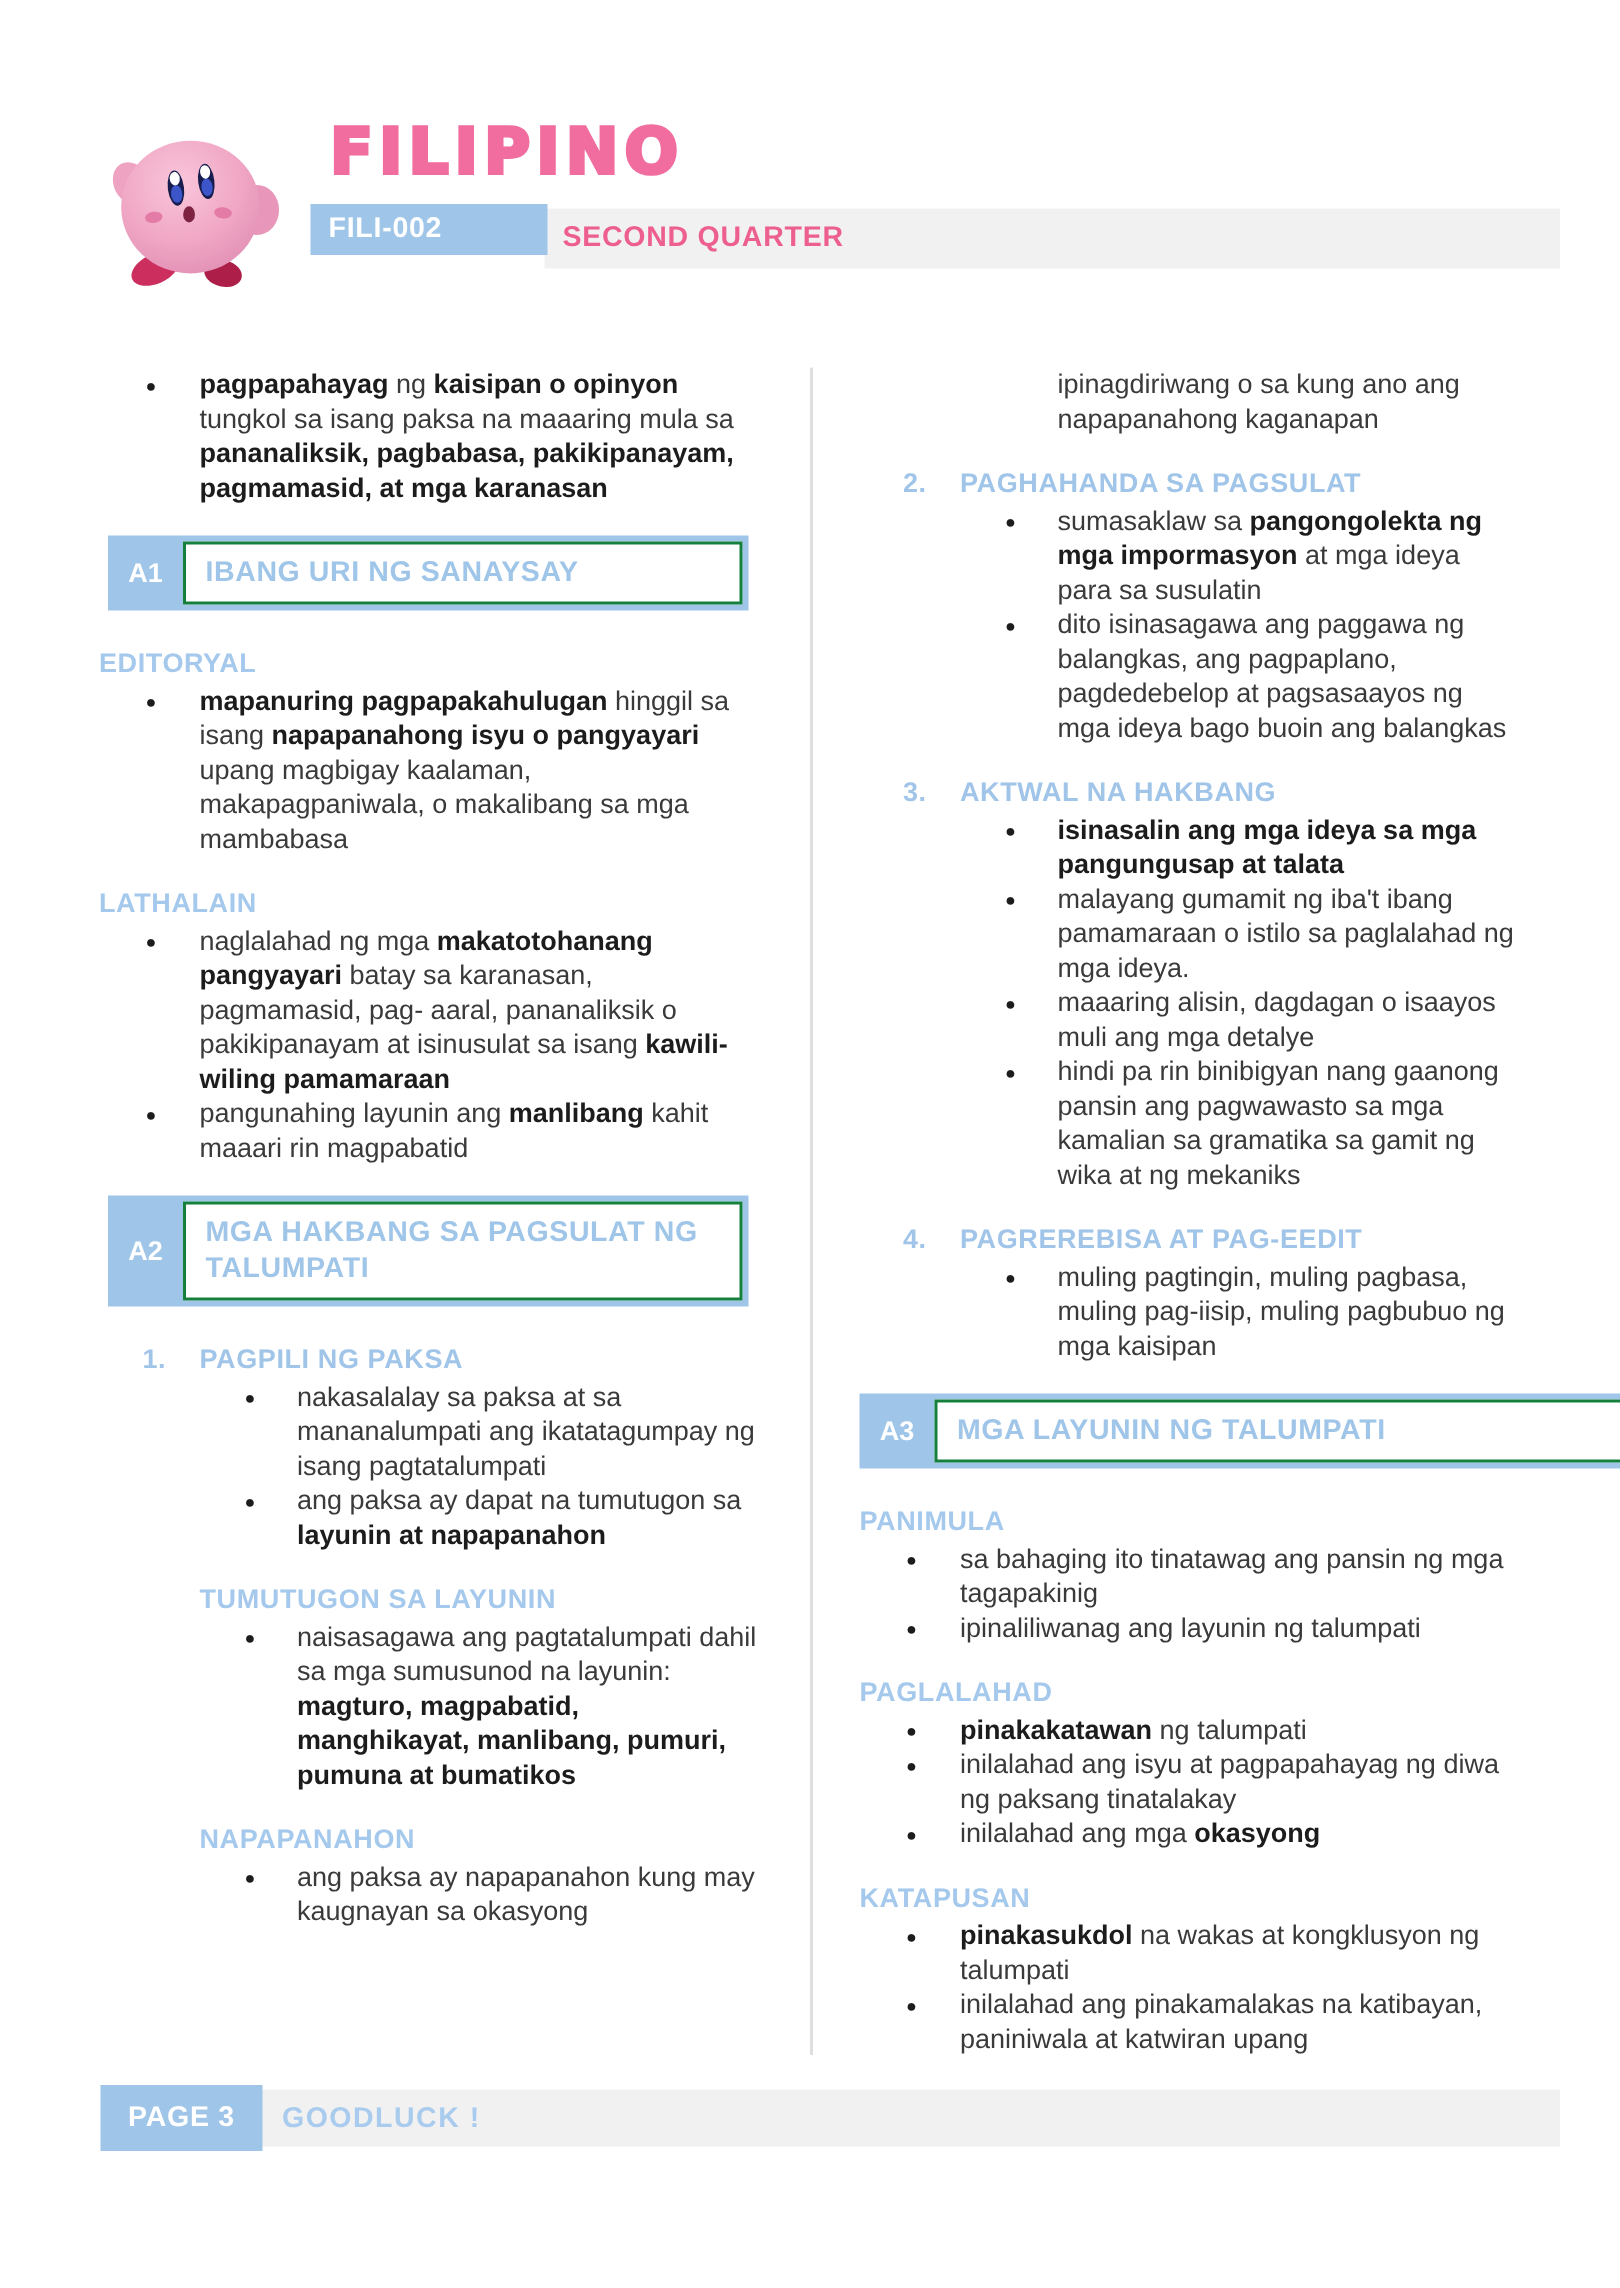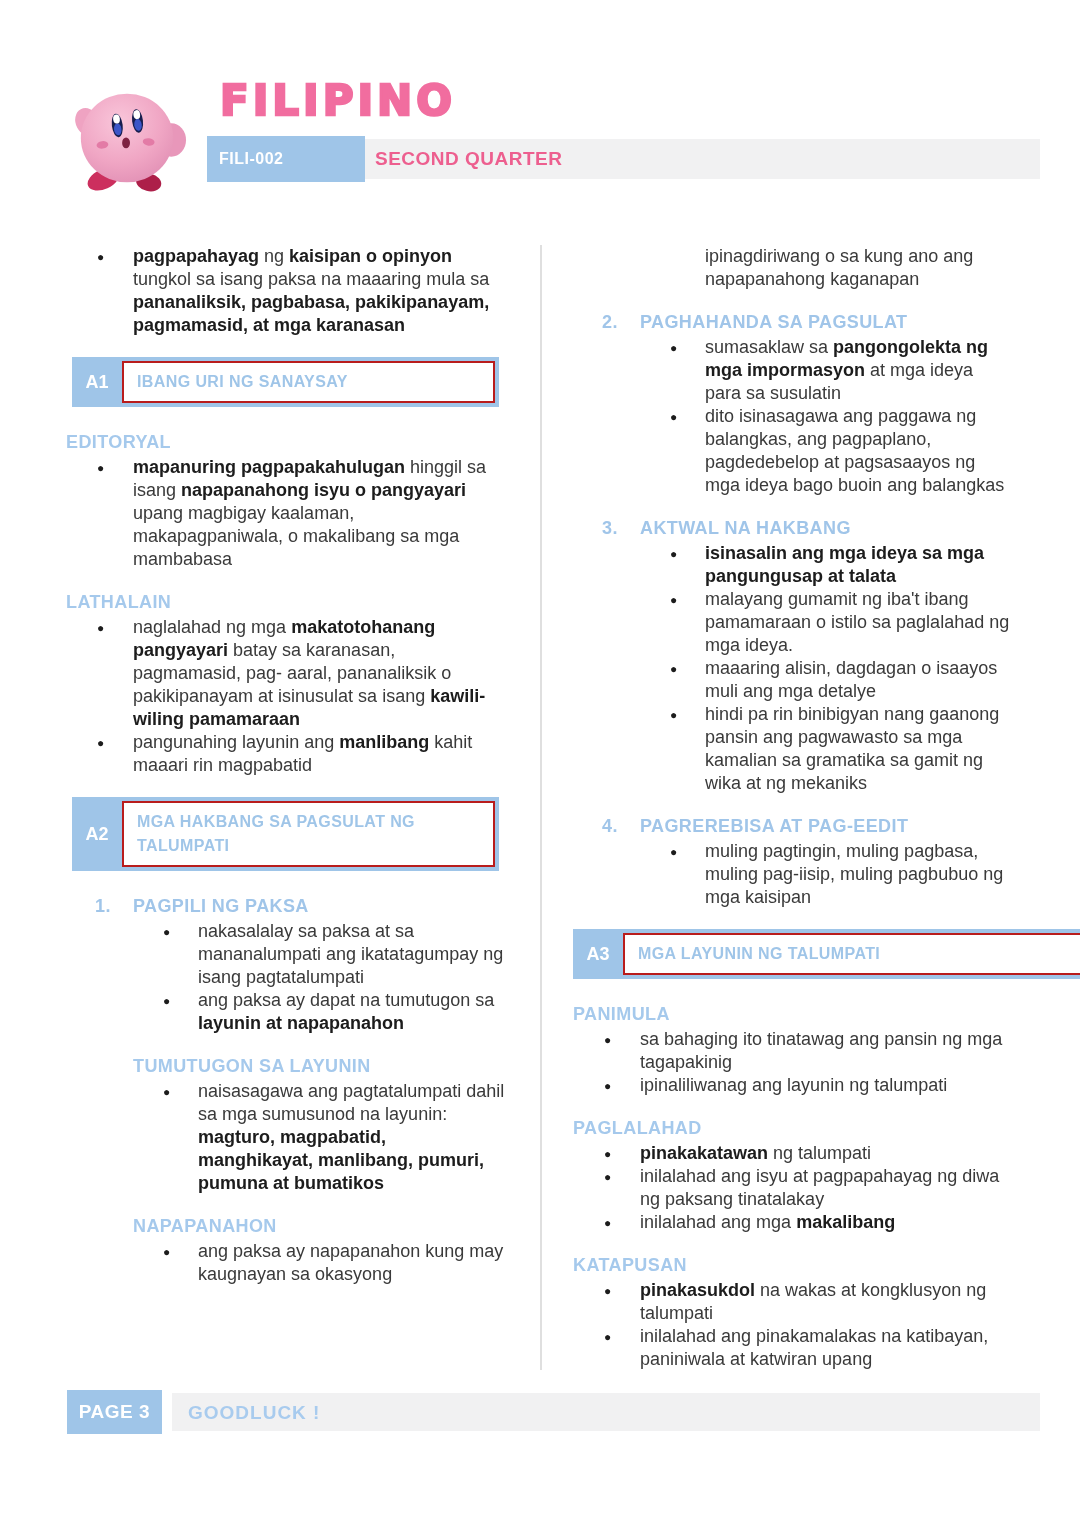--- a/index.html
+++ b/index.html
@@ -9,22 +9,22 @@
   }
   
   .kirby{position:absolute;left:70px;top:82px;width:118px;height:112px;}
   .doc-title{
     position:absolute;left:220px;top:76px;font-size:42px;font-weight:bold;color:#f16d9f;
     letter-spacing:4px;font-family:"DejaVu Sans", sans-serif;
     -webkit-text-stroke:2.5px #f16d9f;
   }
   .header-bar{position:absolute;left:363px;top:139px;width:677px;height:40px;background:#f1f1f2;}
   .course-box{
-    position:absolute;left:207px;top:136px;width:158px;height:46px;background:#9fc5e8;
-    color:#ffffff;font-weight:bold;font-size:16px;display:flex;align-items:center;
+    position:absolute;left:207px;top:136px;width:158px;height:34px;background:#9fc5e8;
+    color:#ffffff;font-weight:bold;font-size:19px;display:flex;align-items:center;
     padding-left:12px;box-sizing:border-box;letter-spacing:0.5px;
   }
   .quarter-label{
     position:absolute;left:375px;top:148px;font-weight:bold;font-size:19px;
     color:#ed5f8f;letter-spacing:0.5px;
   }
   
   .divider{position:absolute;left:540px;top:245px;width:2px;height:1125px;background:#dfdfdf;}
   .col{position:absolute;top:245px;width:440px;font-size:18px;line-height:23px;}
   .col-left{left:66px;}
@@ -49,27 +49,27 @@
   .label-box{
     display:flex;background:#9fc5e8;margin-left:6px;width:427px;box-sizing:border-box;
     padding:4px 4px 4px 0;margin-top:20px;margin-bottom:24px;
   }
   .col-right .label-box{margin-left:0;width:523px;}
   .box-label{
     flex:0 0 50px;color:#ffffff;font-weight:bold;font-size:18px;
     display:flex;align-items:center;justify-content:center;
   }
   .box-title{
-    flex:1;background:#ffffff;border:2px solid #b91c1c;color:#9fc5e8;font-weight:bold;
-    font-size:16px;letter-spacing:0.4px;padding:7px 8px 7px 13px;line-height:24px;
+    flex:1;background:#ffffff;border:2px solid #15803d;color:#9fc5e8;font-weight:bold;
+    font-size:19px;letter-spacing:0.4px;padding:7px 8px 7px 13px;line-height:24px;
   }
   
   .footer-bar{position:absolute;left:172px;top:1393px;width:868px;height:38px;background:#f1f1f2;}
   .page-box{
-    position:absolute;left:67px;top:1390px;width:95px;height:44px;background:#9fc5e8;
+    position:absolute;left:67px;top:1390px;width:108px;height:44px;background:#9fc5e8;
     color:#ffffff;font-weight:bold;font-size:19px;display:flex;align-items:center;
     justify-content:center;letter-spacing:0.5px;
   }
   .footer-note{
     position:absolute;left:188px;top:1402px;color:#a8cbee;font-weight:bold;
     font-size:19px;letter-spacing:1px;
   }
 </style>
 </head>
 <body>
@@ -166,21 +166,21 @@
     </div>
     <div class="sec sec-heading">PANIMULA</div>
     <ul class="sec blist lvl1 tight">
       <li><span>sa bahaging ito tinatawag ang pansin ng mga tagapakinig</span></li>
       <li><span>ipinaliliwanag ang layunin ng talumpati</span></li>
     </ul>
     <div class="sec sec-heading">PAGLALAHAD</div>
     <ul class="sec blist lvl1 tight">
       <li><b>pinakakatawan</b><span> ng talumpati</span></li>
       <li><span>inilalahad ang isyu at pagpapahayag ng diwa ng paksang tinatalakay</span></li>
-      <li><span>inilalahad ang mga </span><b>makalibang</b></li>
+      <li><span>inilalahad ang mga </span><b>okasyong</b></li>
     </ul>
     <div class="sec sec-heading">KATAPUSAN</div>
     <ul class="sec blist lvl1 tight">
       <li><b>pinakasukdol</b><span> na wakas at kongklusyon ng talumpati</span></li>
       <li><span>inilalahad ang pinakamalakas na katibayan, paniniwala at katwiran upang</span></li>
     </ul>
   </div>
 
 <div class="footer-bar"></div>
 <div class="page-box">PAGE 3</div>

